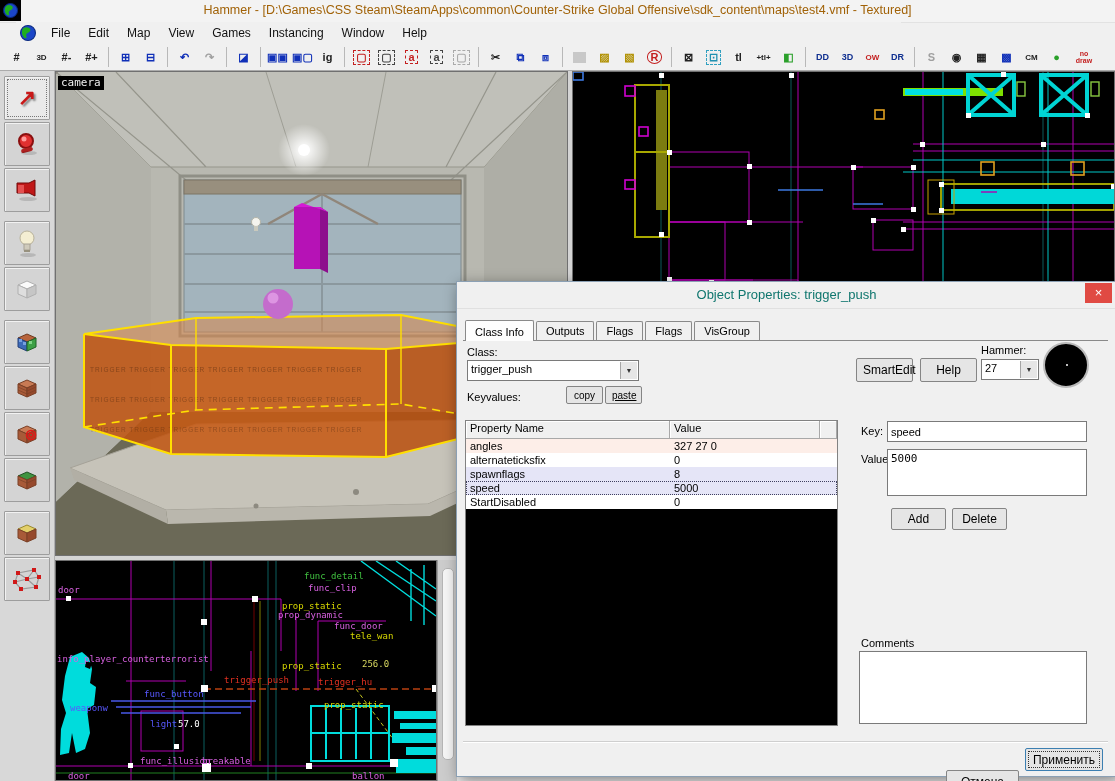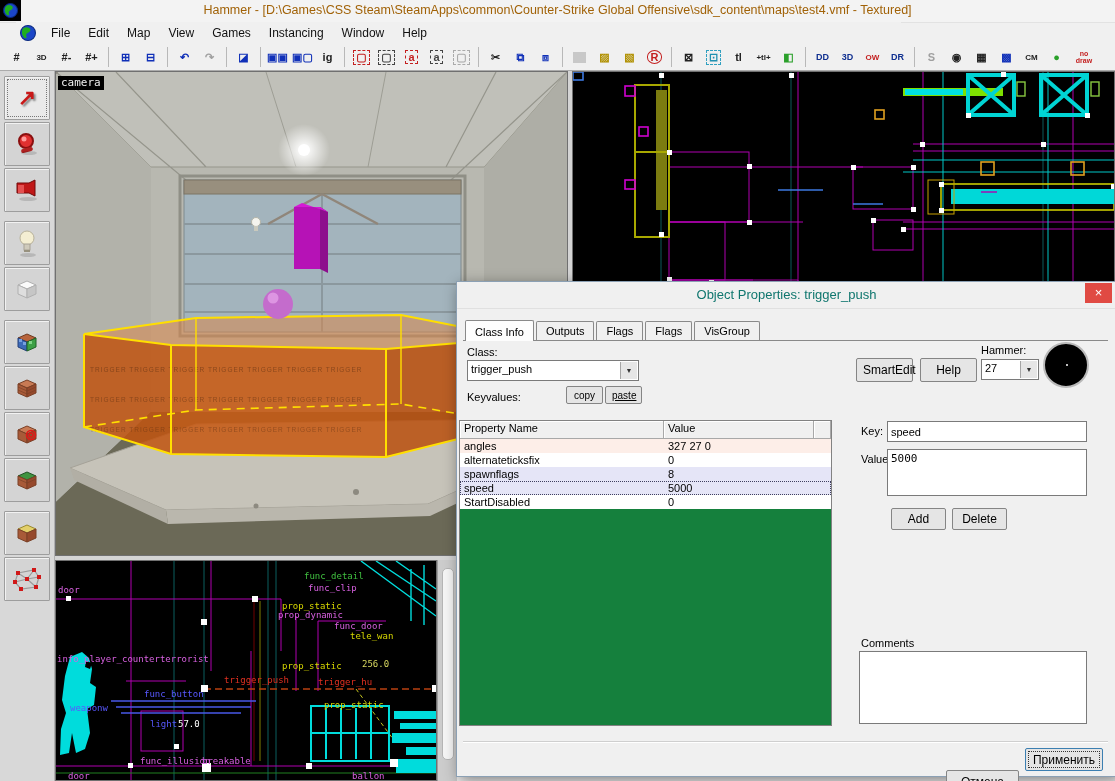--- a/index.html
+++ b/index.html
@@ -51,21 +51,21 @@
   .dlg-close{left:628px;top:1px;width:27px;height:20px;background:#e04a43;color:#fff;border:none;font-size:13px;line-height:18px;text-align:center;cursor:default;}
   .tabs{left:8px;top:36px;height:22px;display:flex;align-items:flex-end;}
   .tab{border:1px solid #898989;border-bottom:none;background:#f0f0f0;padding:3px 9px 3px 9px;font-size:11px;margin-right:2px;border-radius:2px 2px 0 0;position:relative;cursor:default;}
   .tab.active{background:#fdfdfd;padding-top:5px;top:1px;z-index:2;}
   .tabline{left:6px;top:58px;width:645px;height:1px;background:#898989;}
   .lbl{font-size:11px;color:#000;}
   .field{background:#fff;border:1px solid #7a7a7a;font-size:11px;padding:2px 3px;box-sizing:border-box;color:#000;}
   .combo-arrow{position:absolute;right:1px;top:1px;bottom:1px;width:16px;background:#e6e6e6;border-left:1px solid #a5a5a5;display:flex;align-items:center;justify-content:center;font-size:7px;color:#333;}
   .btn{background:#e5e5e5;border:1px solid #858585;font-size:12px;font-family:"Liberation Sans",sans-serif;border-radius:2px;cursor:default;color:#000;}
   .btn.focusd{border:1px solid #3c7fb1;outline:1px dotted #333;outline-offset:-4px;}
-  .ptable{left:2px;top:138px;width:373px;height:306px;background:#15803d;border:1px solid #828282;box-sizing:border-box;}
+  .ptable{left:8px;top:138px;width:373px;height:306px;background:#000000;border:1px solid #828282;box-sizing:border-box;}
   .phead{display:flex;height:18px;}
   .phc{background:#f0f0f0;border-right:1px solid #a8a8a8;border-bottom:1px solid #a8a8a8;box-shadow:inset 1px 1px 0 #fff;font-size:11px;padding:1px 4px;box-sizing:border-box;}
   .prow{display:flex;height:14px;font-size:11px;line-height:14px;align-items:flex-end;}
   .prow .n{width:204px;padding-left:4px;box-sizing:border-box;overflow:hidden;}
   .prow .v{width:150px;padding-left:4px;box-sizing:border-box;overflow:hidden;}
   .t-pink{background:#fdeee8;} .t-lav{background:#e5e5f7;} .t-white{background:#fff;}
   .prow.sel{outline:1px dotted #404060;outline-offset:-1px;}
   .dial{left:586px;top:60px;width:42px;height:42px;background:#000;border-radius:50%;border:2px solid #b9b9b9;}
   .dialdot{left:21px;top:20px;width:2px;height:2px;background:#fff;border-radius:50%;}
   .dlg-bottombar{left:6px;top:459px;width:645px;height:1px;background:#cfcfcf;box-shadow:0 1px 0 #fff;}

